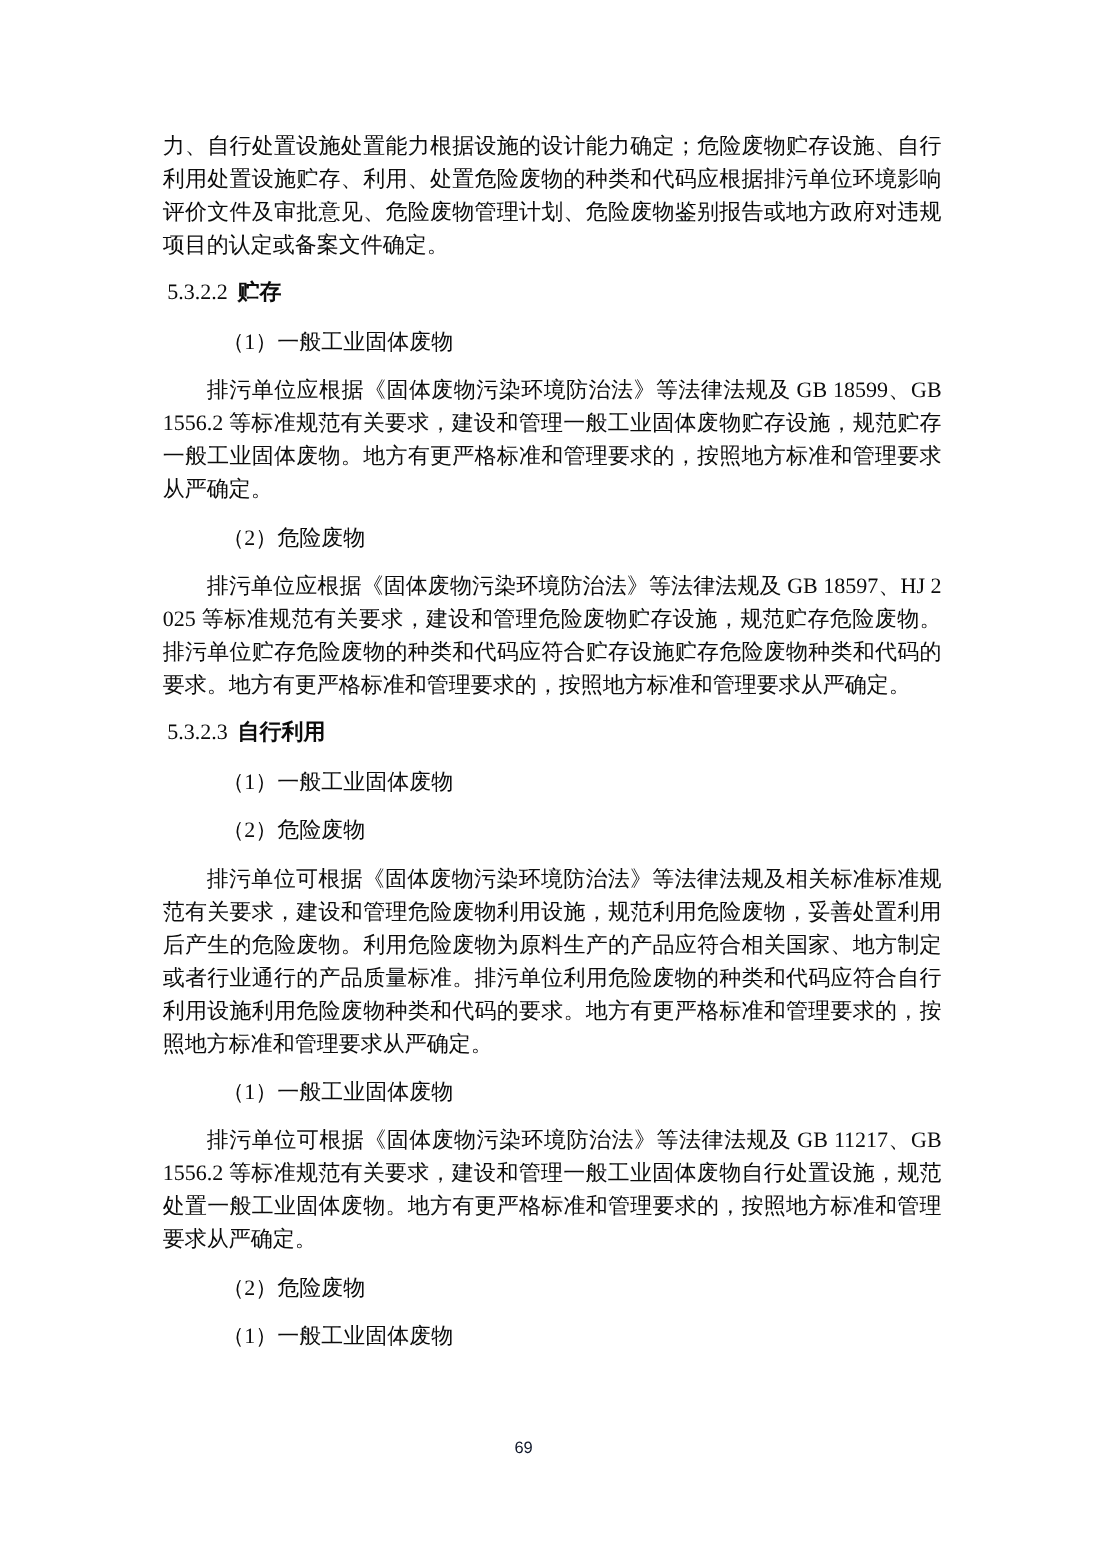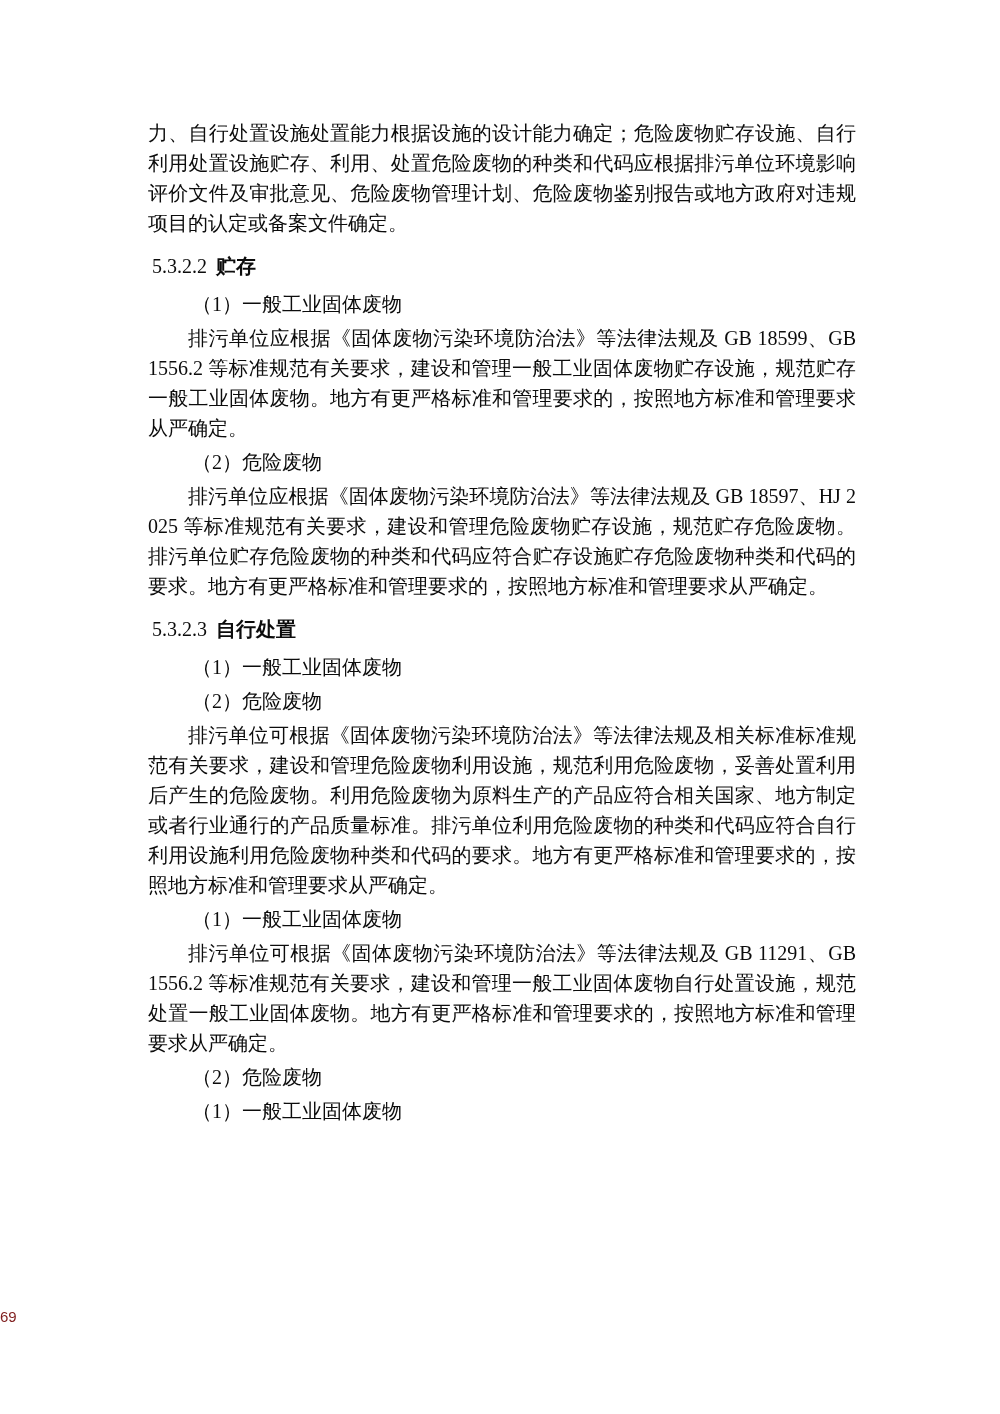--- a/index.html
+++ b/index.html
@@ -27,75 +27,75 @@
     font-size: 20px;
     line-height: 30px;
     text-align: justify;
     text-indent: 2em;
     word-break: break-all;
   }
   .para.cont {
     text-indent: 0;
   }
   .sub {
-    margin: 4px;
+    margin: 14px;
     font-size: 20px;
     line-height: 30px;
     text-indent: 2em;
   }
   .heading {
     margin: 13px 0 6px 4px;
     font-size: 20px;
     line-height: 31px;
     font-weight: normal;
   }
   .heading .hnum {
     font-family: "Liberation Serif", "DejaVu Serif", serif;
     margin-right: 9px;
   }
   .heading .htitle {
-    font-family: Liberation Mono, monospace;
+    font-family: Liberation Sans, sans-serif;
     font-weight: 700;
   }
   .page-number {
     position: absolute;
     left: 0;
     right: 0;
     top: 1308px;
-    text-align: left;
+    text-align: center;
     font-family: "Liberation Sans", "DejaVu Sans", sans-serif;
     font-size: 15px;
-    color: #7f1d1d;
+    color: #0f172a;
   }
 </style>
 </head>
 <body>
 
 <div class="page">
   <div class="content">
 
     <p class="para cont">力、自行处置设施处置能力根据设施的设计能力确定；危险废物贮存设施、自行利用处置设施贮存、利用、处置危险废物的种类和代码应根据排污单位环境影响评价文件及审批意见、危险废物管理计划、危险废物鉴别报告或地方政府对违规项目的认定或备案文件确定。</p>
 
     <h3 class="heading">
       <span class="hnum">5.3.2.2</span><span class="htitle">贮存</span>
     </h3>
     <p class="sub">（1）一般工业固体废物</p>
     <p class="para">排污单位应根据《固体废物污染环境防治法》等法律法规及 GB 18599、GB 1556.2 等标准规范有关要求，建设和管理一般工业固体废物贮存设施，规范贮存一般工业固体废物。地方有更严格标准和管理要求的，按照地方标准和管理要求从严确定。</p>
     <p class="sub">（2）危险废物</p>
     <p class="para">排污单位应根据《固体废物污染环境防治法》等法律法规及 GB 18597、HJ 2025 等标准规范有关要求，建设和管理危险废物贮存设施，规范贮存危险废物。排污单位贮存危险废物的种类和代码应符合贮存设施贮存危险废物种类和代码的要求。地方有更严格标准和管理要求的，按照地方标准和管理要求从严确定。</p>
 
     <h3 class="heading">
-      <span class="hnum">5.3.2.3</span><span class="htitle">自行处置</span>
+      <span class="hnum">5.3.2.3</span><span class="htitle">自行利用</span>
     </h3>
     <p class="sub">（1）一般工业固体废物</p>
     <p class="sub">（2）危险废物</p>
     <p class="para">排污单位可根据《固体废物污染环境防治法》等法律法规及相关标准标准规范有关要求，建设和管理危险废物利用设施，规范利用危险废物，妥善处置利用后产生的危险废物。利用危险废物为原料生产的产品应符合相关国家、地方制定或者行业通行的产品质量标准。排污单位利用危险废物的种类和代码应符合自行利用设施利用危险废物种类和代码的要求。地方有更严格标准和管理要求的，按照地方标准和管理要求从严确定。</p>
 
     <p class="sub">（1）一般工业固体废物</p>
-    <p class="para">排污单位可根据《固体废物污染环境防治法》等法律法规及 GB 11291、GB 1556.2 等标准规范有关要求，建设和管理一般工业固体废物自行处置设施，规范处置一般工业固体废物。地方有更严格标准和管理要求的，按照地方标准和管理要求从严确定。</p>
+    <p class="para">排污单位可根据《固体废物污染环境防治法》等法律法规及 GB 11217、GB 1556.2 等标准规范有关要求，建设和管理一般工业固体废物自行处置设施，规范处置一般工业固体废物。地方有更严格标准和管理要求的，按照地方标准和管理要求从严确定。</p>
     <p class="sub">（2）危险废物</p>
 
     <p class="sub">（1）一般工业固体废物</p>
 
   </div>
 
   <div class="page-number">69</div>
 </div>
 
 </body></html>

